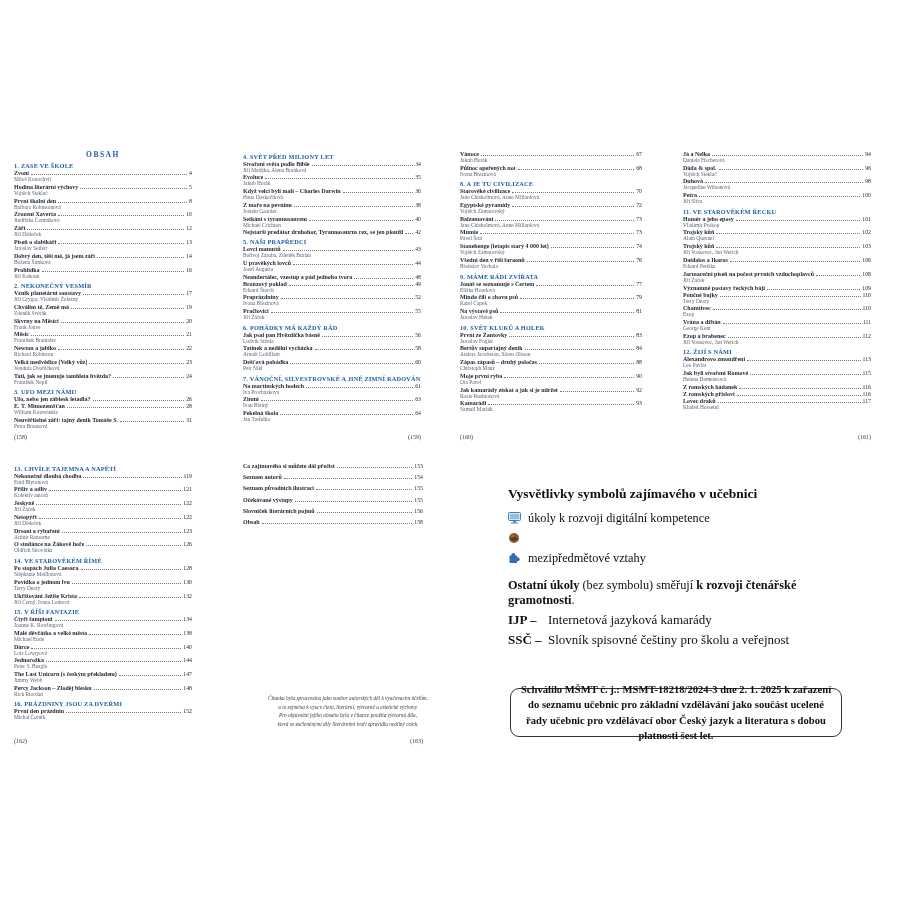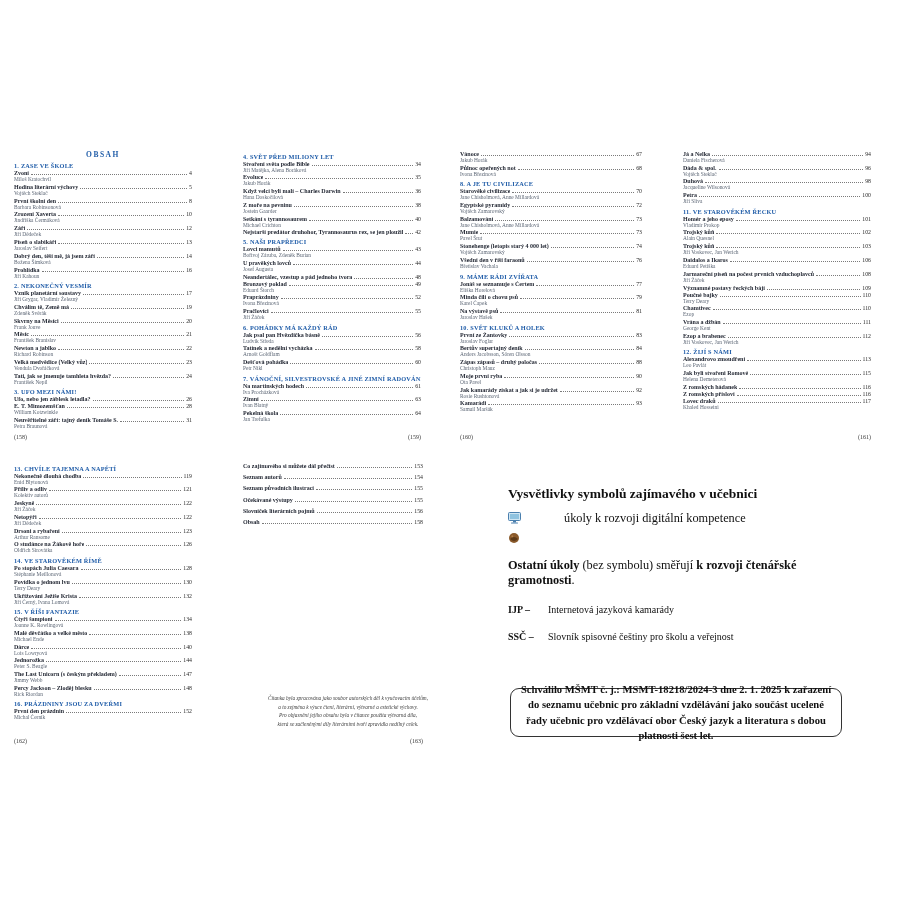--- a/index.html
+++ b/index.html
@@ -22,27 +22,27 @@
   .t-title{overflow:hidden;flex-shrink:1;}
   .leader{flex:1;min-width:3px;border-bottom:1px dotted #7a7a7a;margin:0 2px 1px 2px;}
   .t-page{font-weight:normal;font-size:5.8px;color:#2a2a2a;}
   .a-line{height:6.9px;font-size:5.4px;color:var(--author-text,#5c6675);white-space:nowrap;overflow:hidden;}
   .page-label{position:absolute;bottom:0;font-size:6px;color:#3a3a3a;}
   .page-label.left{left:0;} .page-label.right{right:0;}
   .col6 .t-line{margin-bottom:4.4px;}
   
   .legend{position:absolute;left:508px;top:486px;width:345px;color:#101010;}
   .legend-title{font-size:13.5px;font-weight:bold;margin-bottom:6px;}
-  .legend-item{display:flex;align-items:center;height:20px;font-size:12.3px;gap:36px;}
+  .legend-item{display:flex;align-items:center;height:20px;font-size:12.3px;}
   .icon-cell{width:15px;display:flex;justify-content:flex-start;align-items:center;margin-right:5px;}
   .pt-badge{display:inline-block;background:var(--pt-yellow,#f9e9ac);border:1px solid #d9b24a;
             color:var(--pt-text,#c07b10);font-size:7px;font-weight:bold;line-height:9px;
             padding:0 1px;border-radius:2px;font-family:"Liberation Sans",sans-serif;}
   .legend-note{font-size:12.3px;margin-top:10px;}
-  .legend-abbr{font-size:10px;margin-top:16px;display:flex;}
+  .legend-abbr{font-size:13px;margin-top:4px;display:flex;}
   .legend-abbr b{width:40px;flex:none;}
   
   .approval{position:absolute;left:510px;top:688px;width:332px;height:49px;border:1.3px solid #333;
             border-radius:9px;display:flex;align-items:center;justify-content:center;text-align:center;
             font-size:10.6px;font-weight:bold;line-height:1.42;padding:10px 9px;box-sizing:border-box;color:#111;}
   
   .note{position:absolute;left:233px;top:694px;width:230px;text-align:center;font-style:italic;
         font-size:5.3px;line-height:8.7px;color:#3d3d3d;}
 </style>
 </head>
@@ -666,20 +666,30 @@
       <span class="icon-cell">
         <svg width="12" height="12" viewBox="0 0 12 12">
           <circle cx="6" cy="6" r="5" fill="#8a5a2b"></circle>
           <path d="M2,7 q4,-4 8,0 q-4,4 -8,0" fill="#5d3a18"></path>
           <circle cx="4.3" cy="4.2" r="1" fill="#b07c46"></circle>
         </svg>
       </span>
     </div>
 
 
+    <div class="legend-item">
+      <span class="icon-cell">
+        <svg width="12" height="12" viewBox="0 0 12 12">
+          <rect x="1.5" y="3.5" width="7.6" height="7.6" rx="0.8" fill="#2f6db5"></rect>
+          <circle cx="5.3" cy="3.1" r="2" fill="#2f6db5"></circle>
+          <circle cx="9.6" cy="7.3" r="2" fill="#2f6db5"></circle>
+        </svg>
+      </span>
+      <span>mezipředmětové vztahy</span>
+    </div>
 
     <div class="legend-note">
       <b>Ostatní úkoly</b><span> (bez symbolu) směřují </span><b>k rozvoji čtenářské gramotnosti</b><span>.</span>
     </div>
 
     <div class="legend-abbr">
       <b>IJP –</b>
       <span>Internetová jazyková kamarády</span>
     </div>
     <div class="legend-abbr">

